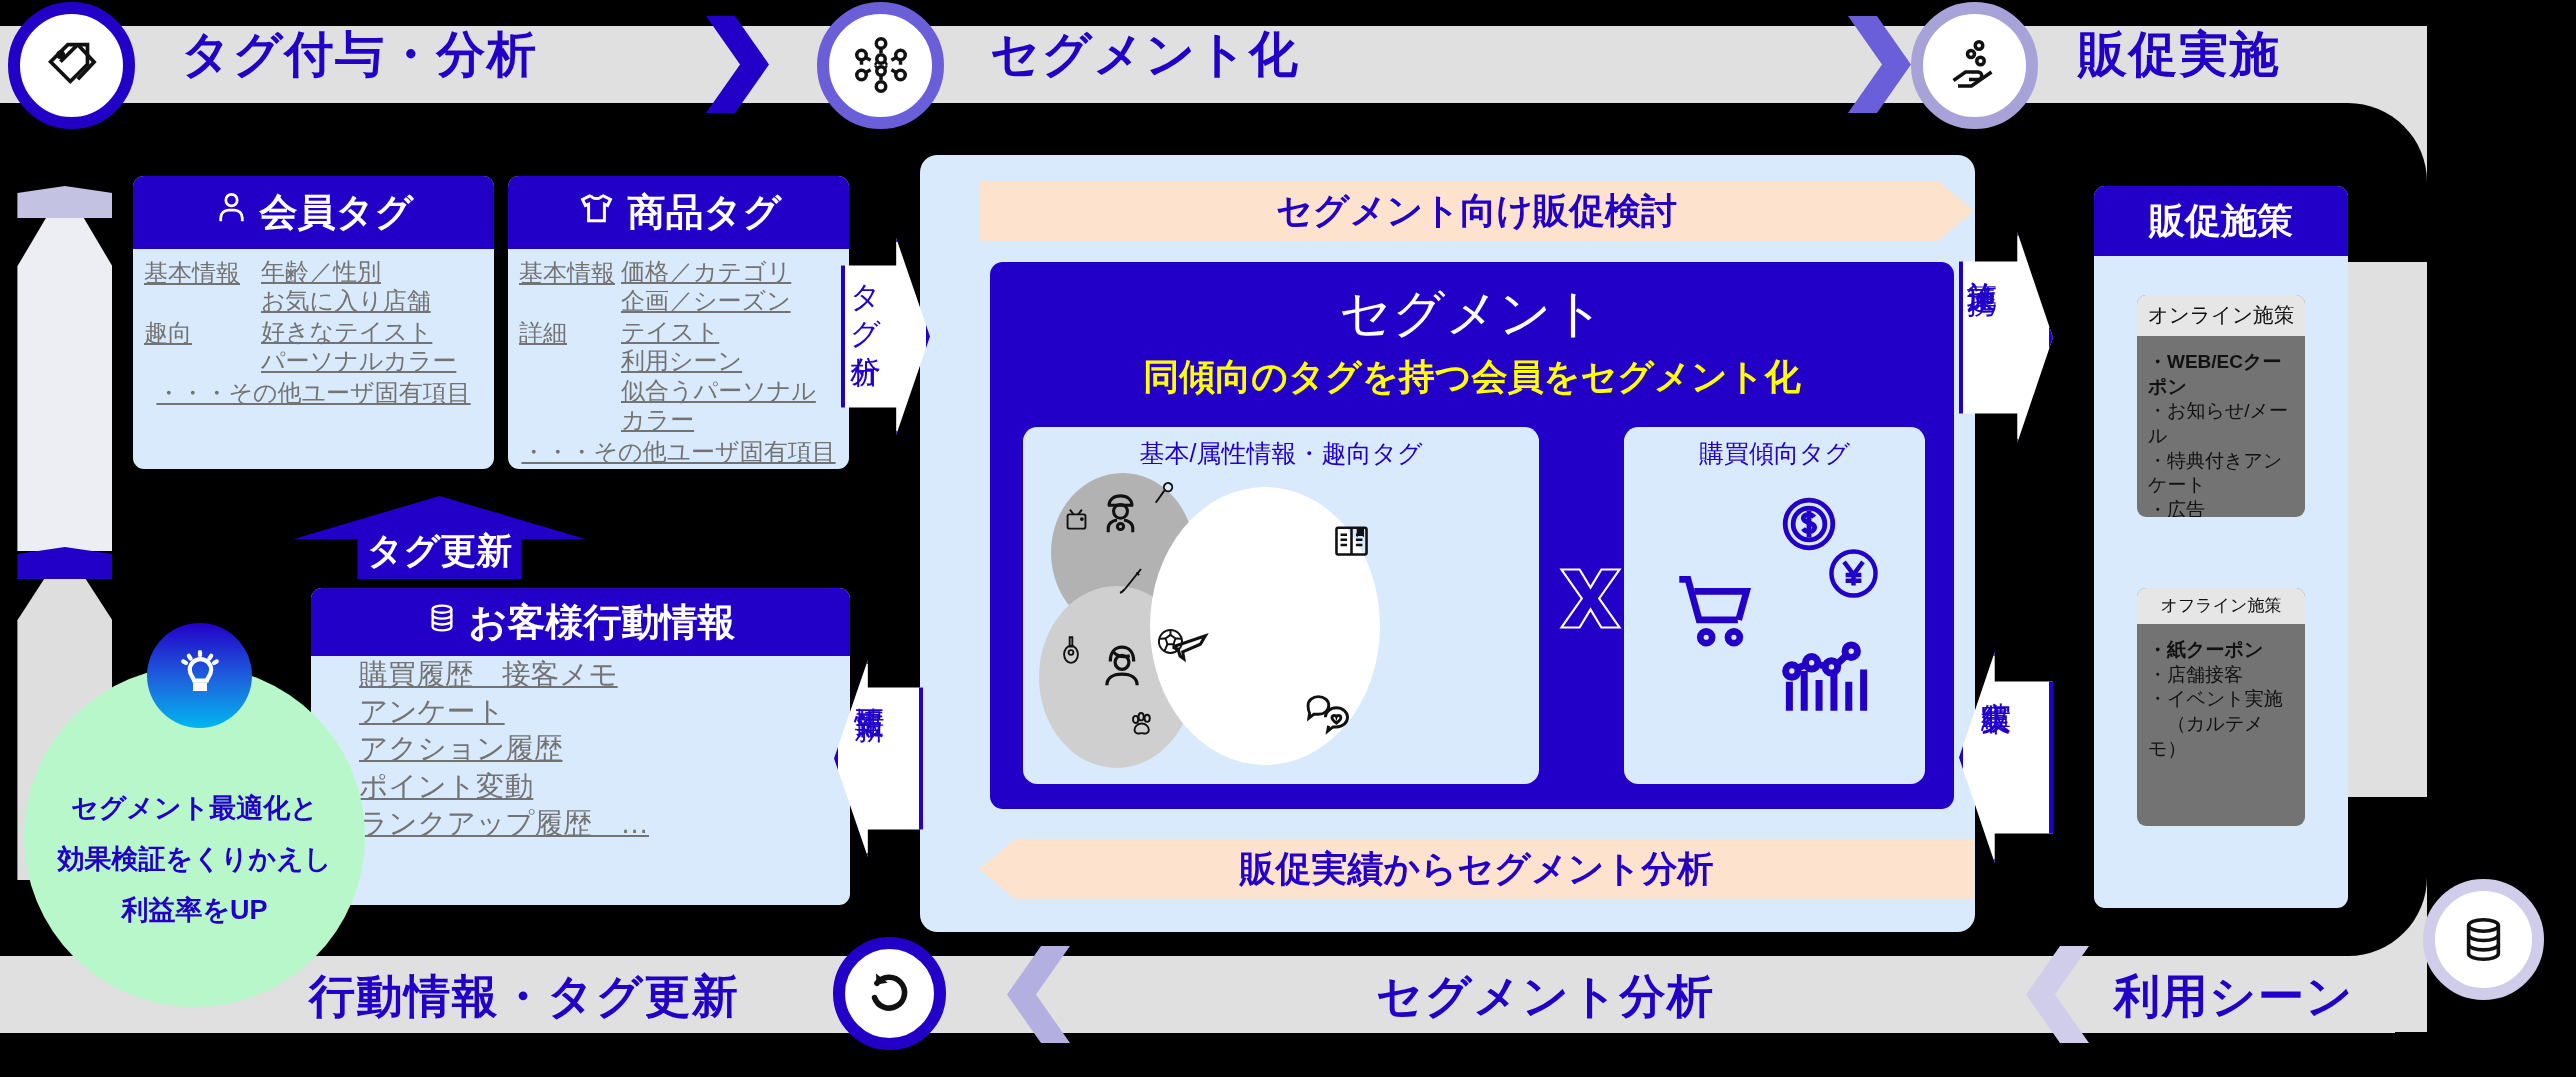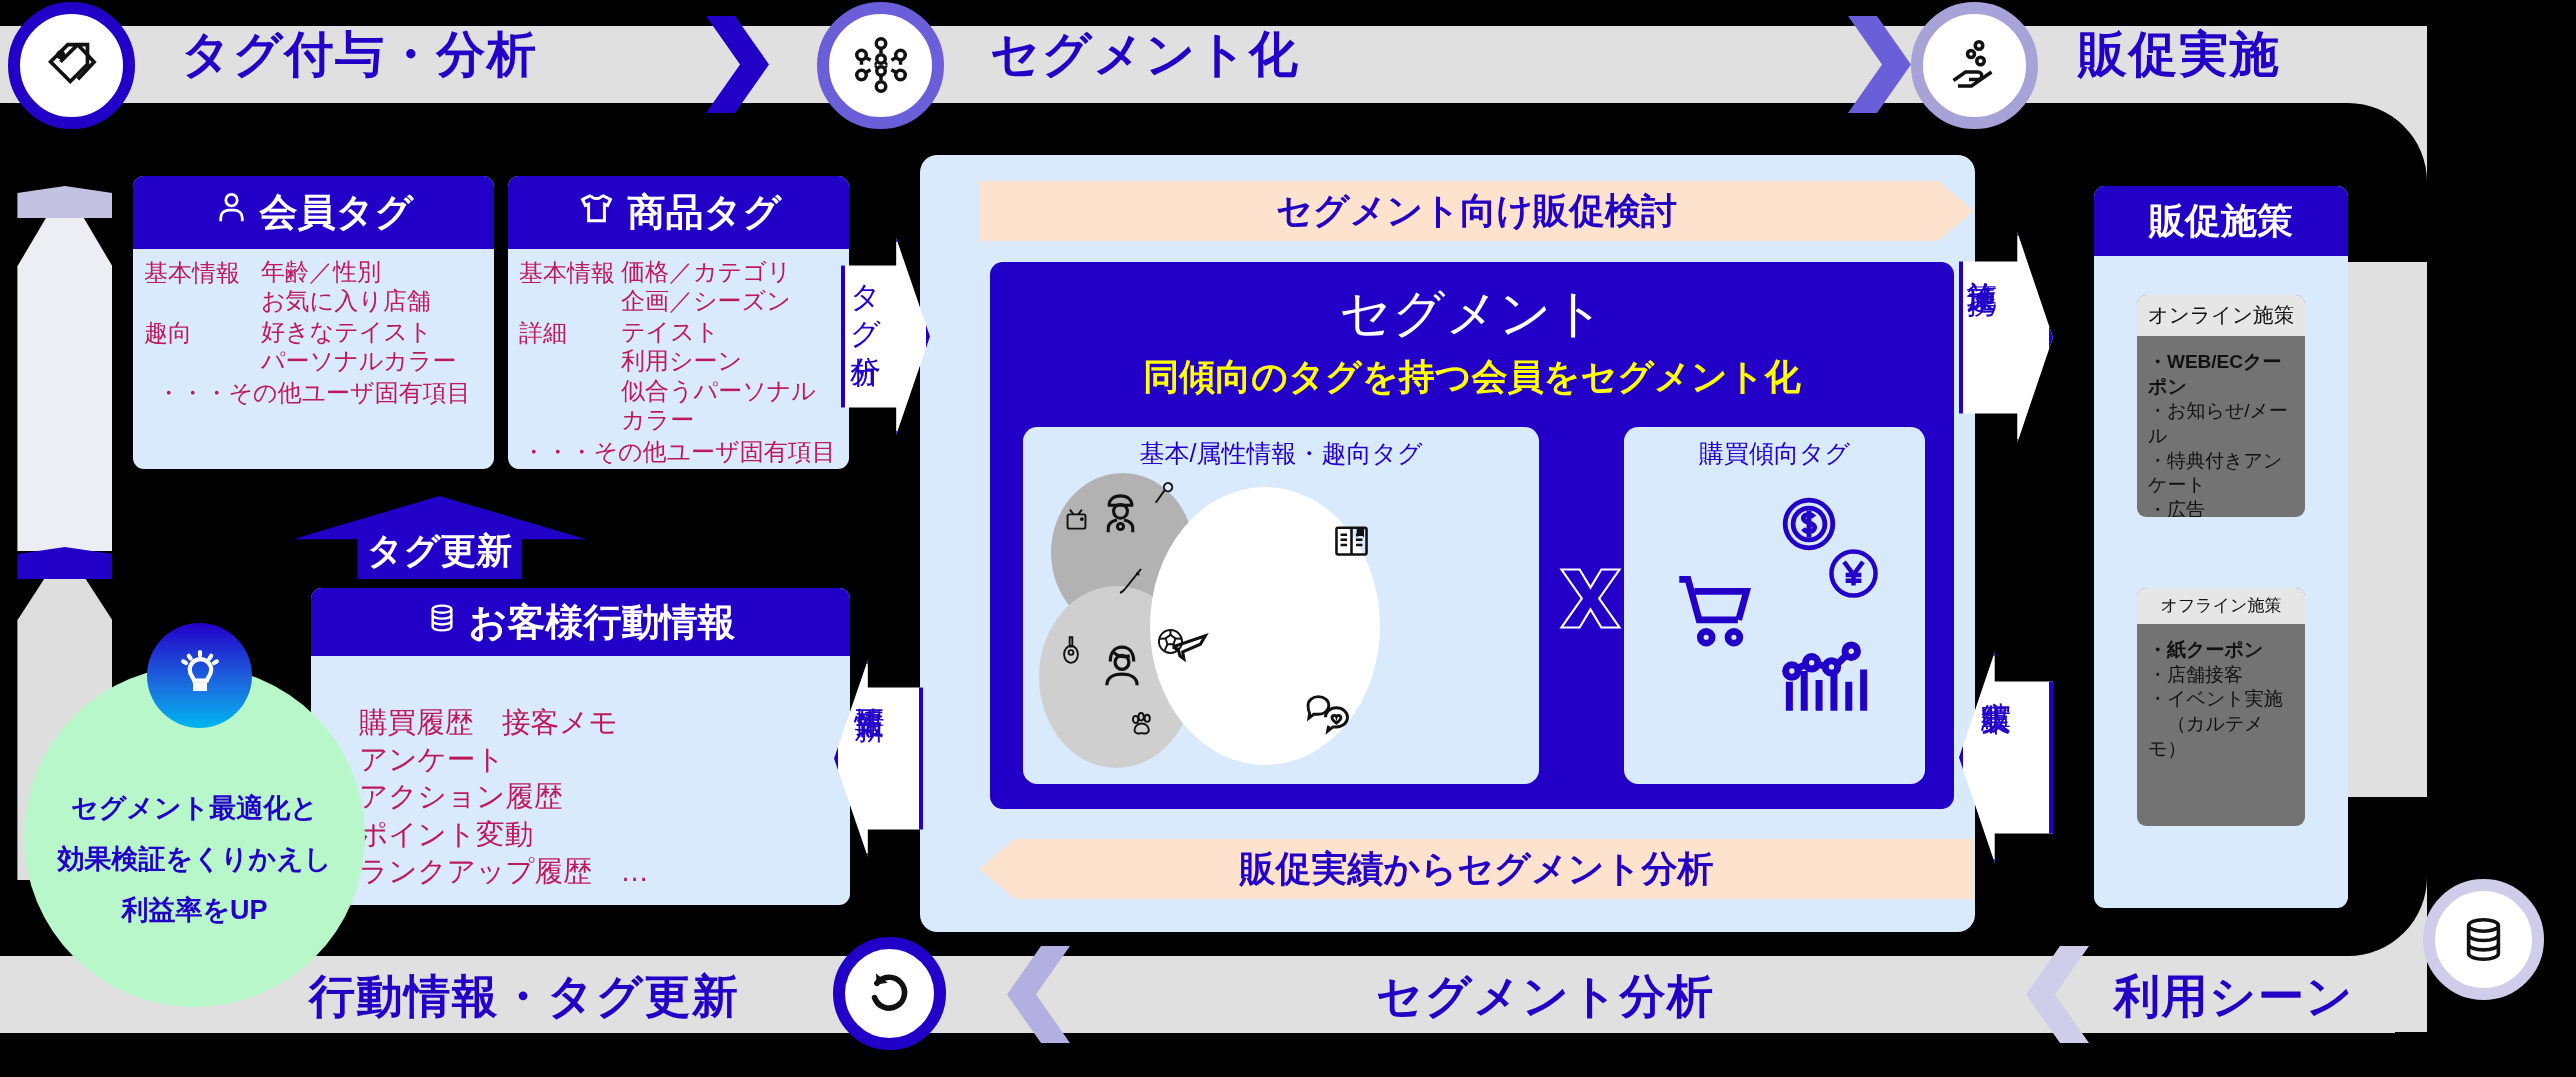--- a/index.html
+++ b/index.html
@@ -30,21 +30,21 @@
 
   
   .ribbon-label{position:absolute;color:#2200c8;font-weight:bold;letter-spacing:1.6px;
      white-space:nowrap;}
 
   
   .card{position:absolute;border-radius:11px;overflow:hidden;background:#d9eafc;
         box-shadow:0 3.2px 0 rgba(0,0,0,.0);}
   .card-head{background:#2200c8;color:#fff;font-weight:bold;display:flex;
         align-items:center;justify-content:center;gap:11px;}
-  .card-body{padding:8px 11px;color:#be185d;}
+  .card-body{padding:8px 11px;color:#737373;text-decoration:underline;}
 
   .kv{display:flex;}
   .kv .k{width:117px;flex:none;}
   .kv .v{flex:1;}
   .listline{line-height:1.22;}
 
   
   #centerPanel{position:absolute;left:920px;top:155px;width:1055px;height:777px;
      background:#d9eafc;border-radius:17.4px;}
   #segBox{position:absolute;left:990px;top:262px;width:964px;height:547px;
@@ -253,21 +253,21 @@
       <span>
         <svg width="32" height="38" viewBox="0 0 24 24" fill="none" stroke="#fff" stroke-width="1.8">
           <ellipse cx="12" cy="5.4" rx="7" ry="2.7"></ellipse>
           <path d="M5 5.4v13.2c0 1.5 3.1 2.7 7 2.7s7-1.2 7-2.7V5.4"></path>
           <path d="M5 9.8c0 1.5 3.1 2.7 7 2.7s7-1.2 7-2.7"></path>
           <path d="M5 14.2c0 1.5 3.1 2.7 7 2.7s7-1.2 7-2.7"></path>
         </svg>
       </span>
       <span>お客様行動情報</span>
     </div>
-    <div class="card-body listline" style="font-size:28.6px;padding-left:48px;padding-top:20px;line-height:1.3;margin-top:28px;">
+    <div class="card-body listline" style="font-size:28.6px;padding-left:48px;padding-top:0;line-height:1.3;">
       <div>購買履歴　接客メモ</div>
       <div>アンケート</div>
       <div>アクション履歴</div>
       <div>ポイント変動</div>
       <div>ランクアップ履歴　…</div>
     </div>
   </div>
 
   <div id="greenBlob">
     <div style="font-size:27px;margin-top:46px;">セグメント最適化と</div>

